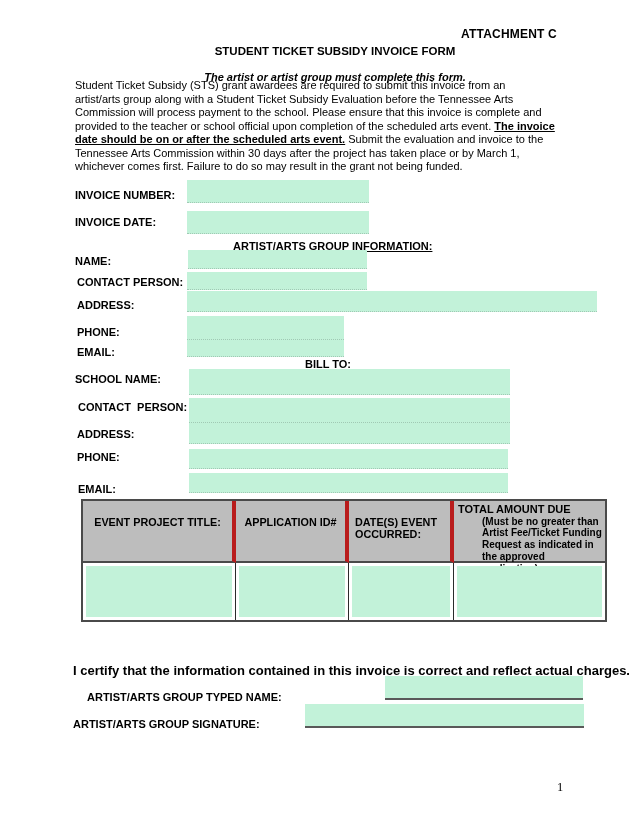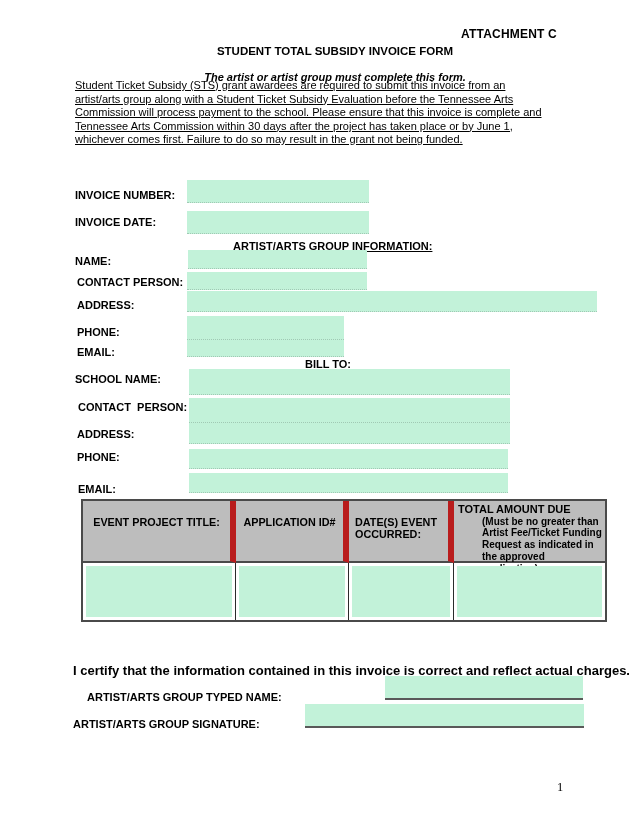--- a/index.html
+++ b/index.html
@@ -11,21 +11,21 @@
     font-family:"Liberation Sans", sans-serif;
     color:#000;
     overflow:hidden;
   }
   .abs{position:absolute;}
   .attachment{font-size:12px;font-weight:bold;letter-spacing:.2px;}
   .title-wrap{left:45px;top:45px;width:580px;text-align:center;}
   .doc-title{font-size:11.5px;font-weight:bold;}
   .doc-subtitle{font-size:11px;font-weight:bold;font-style:italic;margin-top:14px;}
   .intro{left:75px;top:79px;font-size:11px;line-height:13.5px;}
-  .intro .line{white-space:pre;text-decoration:underline;}
+  .intro .line{white-space:pre;}
   .intro .em{font-weight:bold;text-decoration:underline;}
   .label{font-size:11px;font-weight:bold;white-space:pre;}
   .sec-heading{font-size:11px;font-weight:bold;text-decoration:underline;white-space:pre;}
   .fbox{
     background:var(--field-fill,#c2f2d9);
     border-bottom:1px dotted rgba(120,150,135,.45);
     box-sizing:border-box;
     font-size:11px;
   }
   .sigbox{
@@ -37,21 +37,21 @@
   .etable{
     left:81px;top:499px;width:526px;height:123px;
     box-sizing:border-box;
     border:2px solid var(--table-border,#4a4a4a);
     display:grid;
     grid-template-columns:153px 113px 105px auto;
     grid-template-rows:62px auto;
   }
   .hcell{
     background:var(--table-header-fill,#bdbdbd);
-    border-right:6px solid #b91c1c;
+    border-right:4px solid #b91c1c;
     border-bottom:2px solid var(--table-border,#4a4a4a);
     box-sizing:border-box;
     font-weight:bold;font-size:10.8px;line-height:12px;
   }
   .hcell.last{border-right:none;}
   .hc1,.hc2{text-align:center;padding-top:15px;}
   .hc3{padding:15px 8px 0 6px;}
   .hc4{padding:2px 3px 12px 4px;}
   .hc4 .tot-title{font-size:11px;line-height:12.5px;}
   .hc4 .tot-note{font-size:10px;line-height:11.8px;font-weight:bold;margin-left:24px;}
@@ -67,29 +67,31 @@
   .pageno{font-family:"Liberation Serif", serif;font-size:12.5px;}
 </style>
 </head>
 <body>
 
 <div class="page">
 
   <div class="abs attachment" style="left:455px;top:27px;margin-left:6px;">ATTACHMENT C</div>
 
   <div class="abs title-wrap">
-    <div class="doc-title">STUDENT TOTAL SUBSIDY INVOICE FORM</div>
+    <div class="doc-title">STUDENT TICKET SUBSIDY INVOICE FORM</div>
     <div class="doc-subtitle">The artist or artist group must complete this form.</div>
   </div>
 
   <div class="abs intro">
     <div class="line"><span>Student Ticket Subsidy (STS) grant awardees are required to submit this invoice from an</span><span class="em"></span><span></span></div>
     <div class="line"><span>artist/arts group along with a Student Ticket Subsidy Evaluation before the Tennessee Arts</span><span class="em"></span><span></span></div>
     <div class="line"><span>Commission will process payment to the school. Please ensure that this invoice is complete and</span><span class="em"></span><span></span></div>
-    <div class="line"><span>Tennessee Arts Commission within 30 days after the project has taken place or by June 1,</span><span class="em"></span><span></span></div>
+    <div class="line"><span>provided to the teacher or school official upon completion of the scheduled arts event. </span><span class="em">The invoice</span><span></span></div>
+    <div class="line"><span></span><span class="em">date should be on or after the scheduled arts event.</span><span> Submit the evaluation and invoice to the</span></div>
+    <div class="line"><span>Tennessee Arts Commission within 30 days after the project has taken place or by March 1,</span><span class="em"></span><span></span></div>
     <div class="line"><span>whichever comes first. Failure to do so may result in the grant not being funded.</span><span class="em"></span><span></span></div>
   </div>
 
   <div class="abs label" style="left:75px;top:189px;">INVOICE NUMBER:</div>
   <div class="abs fbox" style="left:187px;top:180px;width:182px;height:23px;"></div>
 
   <div class="abs label" style="left:75px;top:216px;">INVOICE DATE:</div>
   <div class="abs fbox" style="left:187px;top:211px;width:182px;height:23px;"></div>
 
   <div class="abs sec-heading" style="left:233px;top:240px;">ARTIST/ARTS GROUP INFORMATION:</div>

